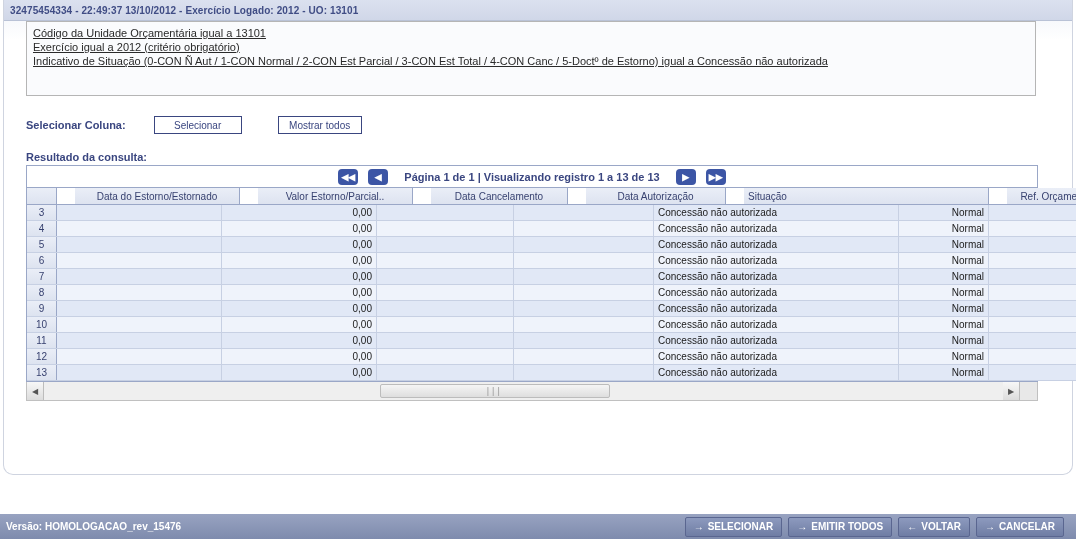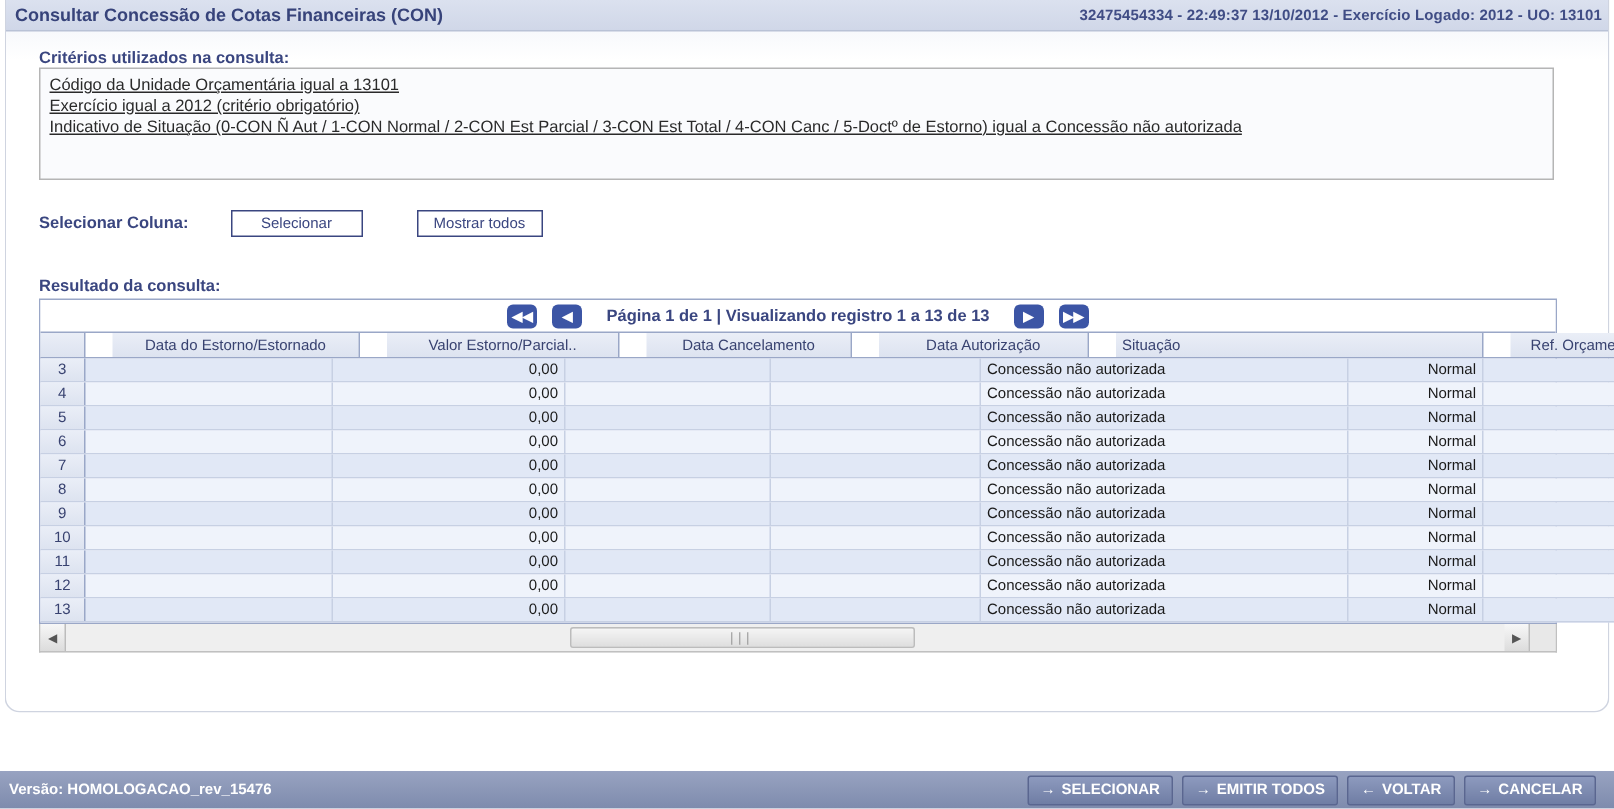--- a/index.html
+++ b/index.html
@@ -54,21 +54,21 @@
     font-family: Verdana, Geneva, sans-serif;
     font-size:10px;
     padding:1px 0;
     height:18px;
     text-align:center;
     cursor:pointer;
   }
   .small-btn.sel { width:88px; margin-right:28px;}
   .small-btn.mostrar { width:84px;}
 
-  .result-label { color:#3a4680; font-weight:bold; font-size:11px; margin-top:27px; display:block;}
+  .result-label { color:#3a4680; font-weight:bold; font-size:11px; margin-top:17px; display:block;}
 
   .table-outer { border:1px solid #9aa7c7; width:1012px; margin-top:2px; }
 
   .pager {
     display:flex; justify-content:center; align-items:center;
     height:22px;
     background:#fff;
     border-bottom:1px solid #9aa7c7;
     gap:10px;
   }
@@ -144,25 +144,23 @@
     cursor:pointer;
     border-radius:2px;
   }
   .footer-btn .arr { font-size:10px; }
 </style>
 </head>
 <body>
 
 <div class="panel-wrap">
   <div class="titlebar">
-    <span class="title-left">Consultar Concessão de Cotas Financeiras (CON)</span>
     <span class="title-right">32475454334 - 22:49:37 13/10/2012 - Exercício Logado: 2012 - UO: 13101</span>
   </div>
   <div class="content">
-    <span class="section-label">Critérios utilizados na consulta:</span>
     <div class="criteria-box">
       <div>Código da Unidade Orçamentária igual a 13101</div>
       <div>Exercício igual a 2012 (critério obrigatório)</div>
       <div>Indicativo de Situação (0-CON Ñ Aut / 1-CON Normal / 2-CON Est Parcial / 3-CON Est Total / 4-CON Canc / 5-Doctº de Estorno) igual a Concessão não autorizada</div>
     </div>
 
     <div class="sel-row">
       <span class="sel-label">Selecionar Coluna:</span>
       <button class="small-btn sel">Selecionar</button>
       <button class="small-btn mostrar">Mostrar todos</button>

